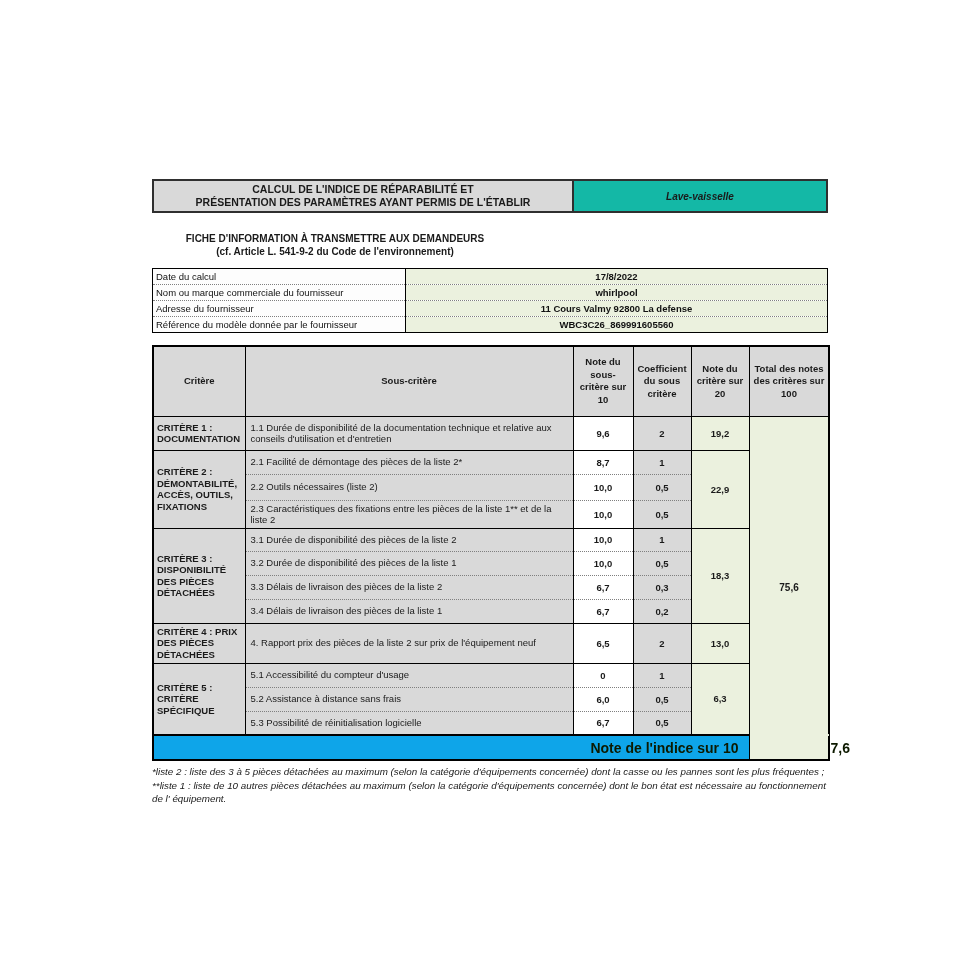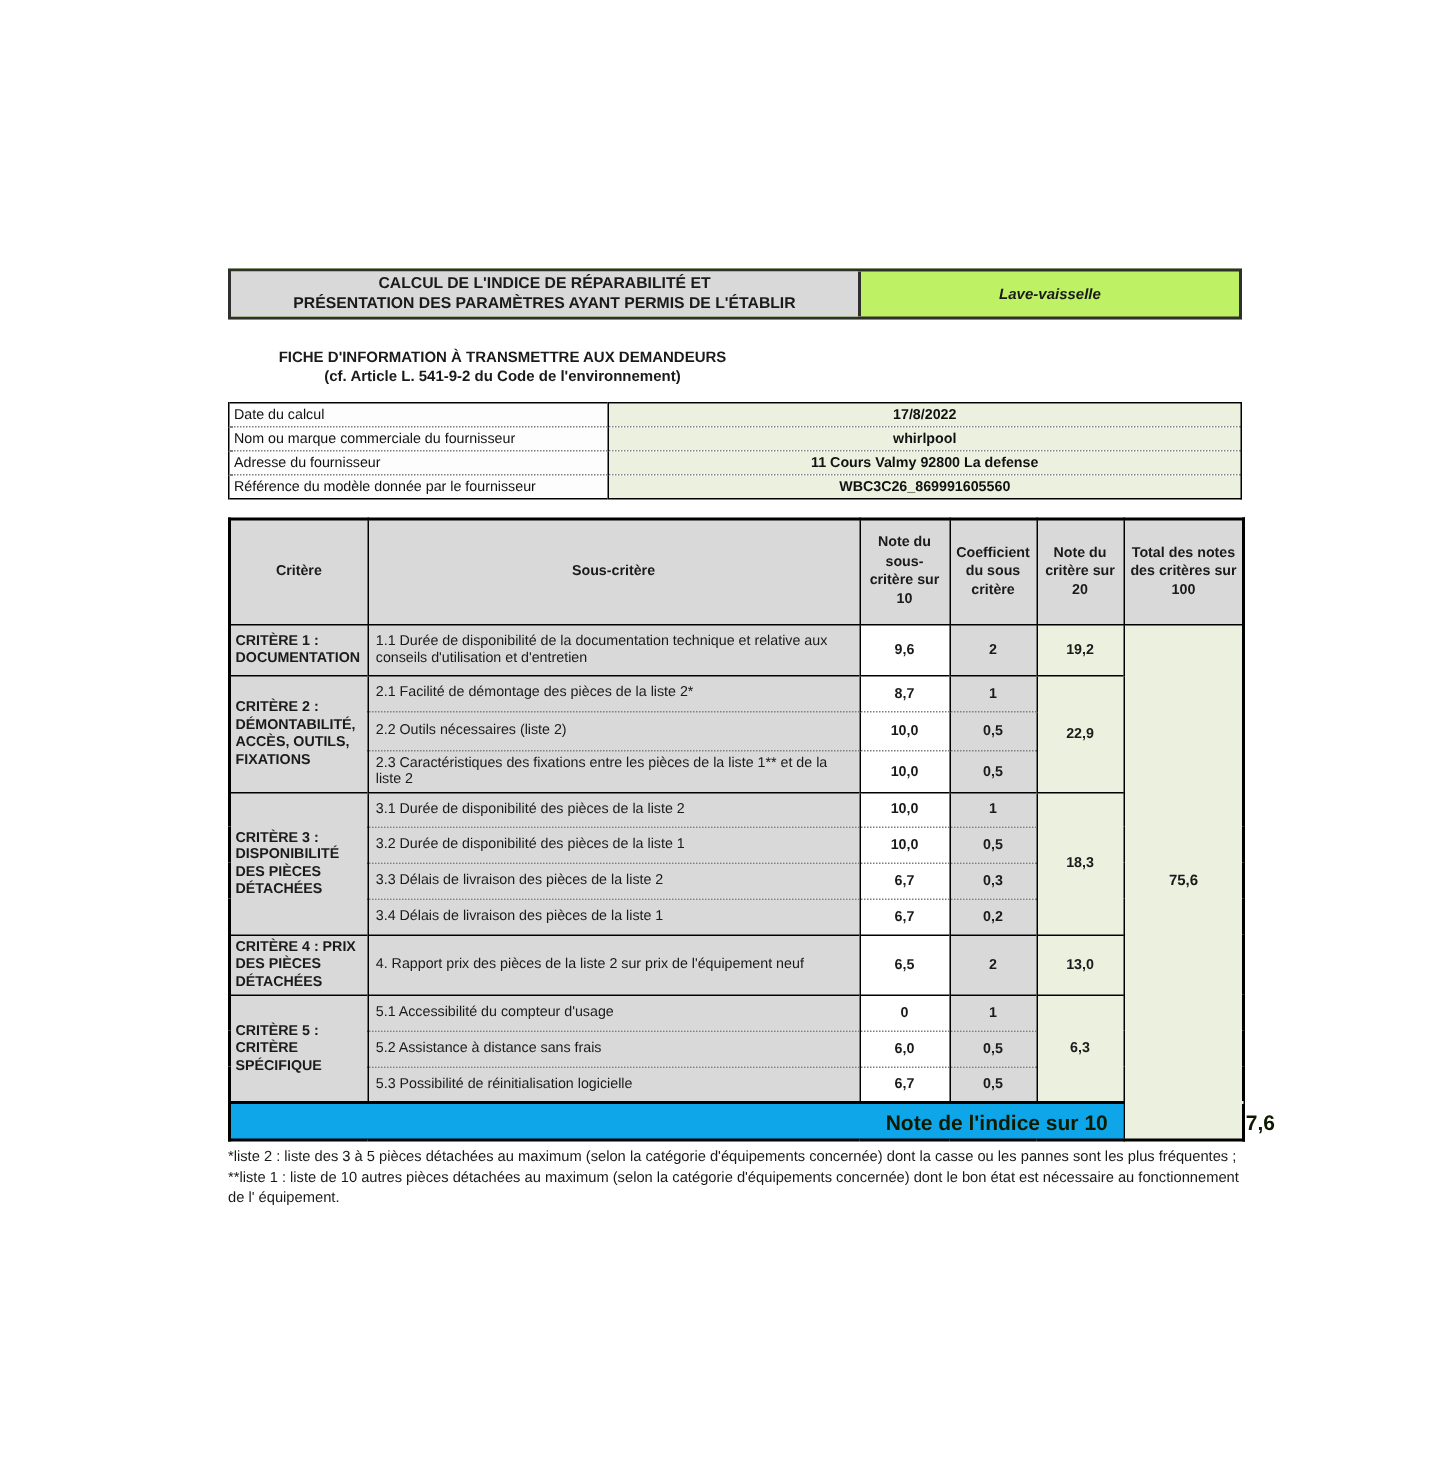--- a/index.html
+++ b/index.html
@@ -4,21 +4,21 @@
 <style>
   html,body { margin:0; padding:0; }
   body {
     width:970px; height:971px; background:#ffffff; position:relative;
     font-family:"Liberation Sans", sans-serif; color:#111;
     -webkit-font-smoothing:antialiased;
   }
   .doc { position:absolute; left:152px; top:179px; width:676px; }
 
   
-  .header-box { display:flex; border:2px solid #2f2f2f; height:34px; box-sizing:border-box; background:#bef264; }
+  .header-box { display:flex; border:2px solid #2f2f2f; height:34px; box-sizing:border-box; background:#14b8a6; }
   .header-title {
     width:418px; background:#d9d9d9; border-right:2px solid #2f2f2f;
     display:flex; flex-direction:column; justify-content:center;
     text-align:center; font-weight:bold; font-size:10.5px; line-height:13px; color:#1a1a1a;
   }
   .header-product {
     flex:1; display:flex; align-items:center; justify-content:center;
     font-style:italic; font-weight:bold; font-size:10px; color:#1a1a1a;
   }
 
@@ -54,21 +54,21 @@
   tr.r34 > td { height:34px; } tr.r24 > td { height:24px; } tr.r26 > td { height:26px; }
   tr.r23 > td { height:23px; } tr.r40 > td { height:40px; }
   .main-table tr.index-row > td {
     background:#0ea5e9; border-top:2px solid #000; height:25px;
     font-weight:bold; font-size:14px; color:#0d1a00;
   }
   .index-label { text-align:right; padding-right:10px; }
   .index-value { text-align:center; }
 
   
-  .footnotes { margin-top:4px; width:676px; font-size:9.8px; line-height:13.5px; color:#1a1a1a; }
+  .footnotes { margin-top:4px; width:676px; font-size:9.8px; font-style:italic; line-height:13.5px; color:#1a1a1a; }
 </style>
 </head>
 <body>
 
 <div class="doc">
 
   <div class="header-box">
     <div class="header-title">
       <span>CALCUL DE L'INDICE DE RÉPARABILITÉ ET</span>
       <span>PRÉSENTATION DES PARAMÈTRES AYANT PERMIS DE L'ÉTABLIR</span>

